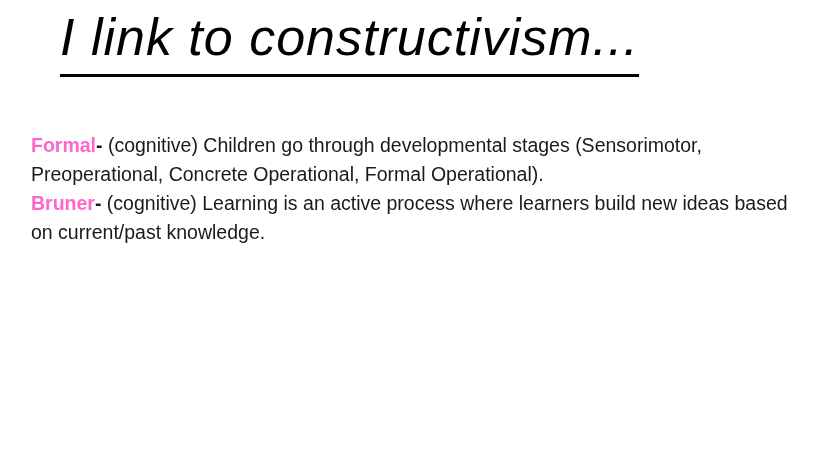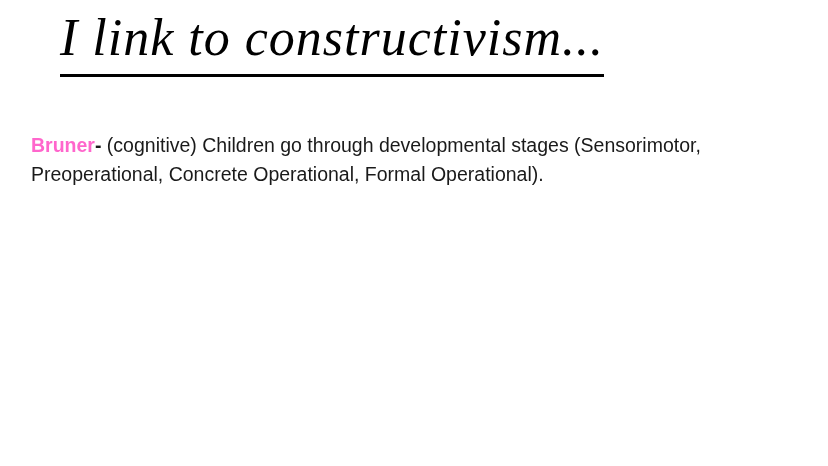--- a/index.html
+++ b/index.html
@@ -18,21 +18,21 @@
     width: 828px;
     height: 466px;
     background: #ffffff;
     box-sizing: border-box;
   }
   .slide-title {
     position: absolute;
     left: 60px;
     top: 8px;
     width: 720px;
-    font-family: Liberation Serif, serif;
+    font-family: Liberation Sans, sans-serif;
     font-style: italic;
     font-size: 52px;
     line-height: 1.15;
     color: #000000;
     letter-spacing: 1px;
     white-space: nowrap;
     padding-bottom: 6px;
     border-bottom: 3px solid #000000;
     display: inline-block;
     width: auto;
@@ -61,21 +61,25 @@
 </head>
 <body>
 
 <div class="slide">
 
   <div class="slide-title">I link to constructivism...</div>
 
   <div class="body-block">
 
     <p>
-      <span class="name">Bruner</span><span class="dash">-</span>
+      <span class="name">Formal</span><span class="dash">-</span>
       <span>(cognitive) Children go through developmental stages (Sensorimotor, Preoperational, Concrete Operational, Formal Operational).</span>
     </p>
 
 
+    <p>
+      <span class="name">Bruner</span><span class="dash">-</span>
+      <span>(cognitive) Learning is an active process where learners build new ideas based on current/past knowledge.</span>
+    </p>
 
   </div>
 
 </div>
 
 </body></html>

